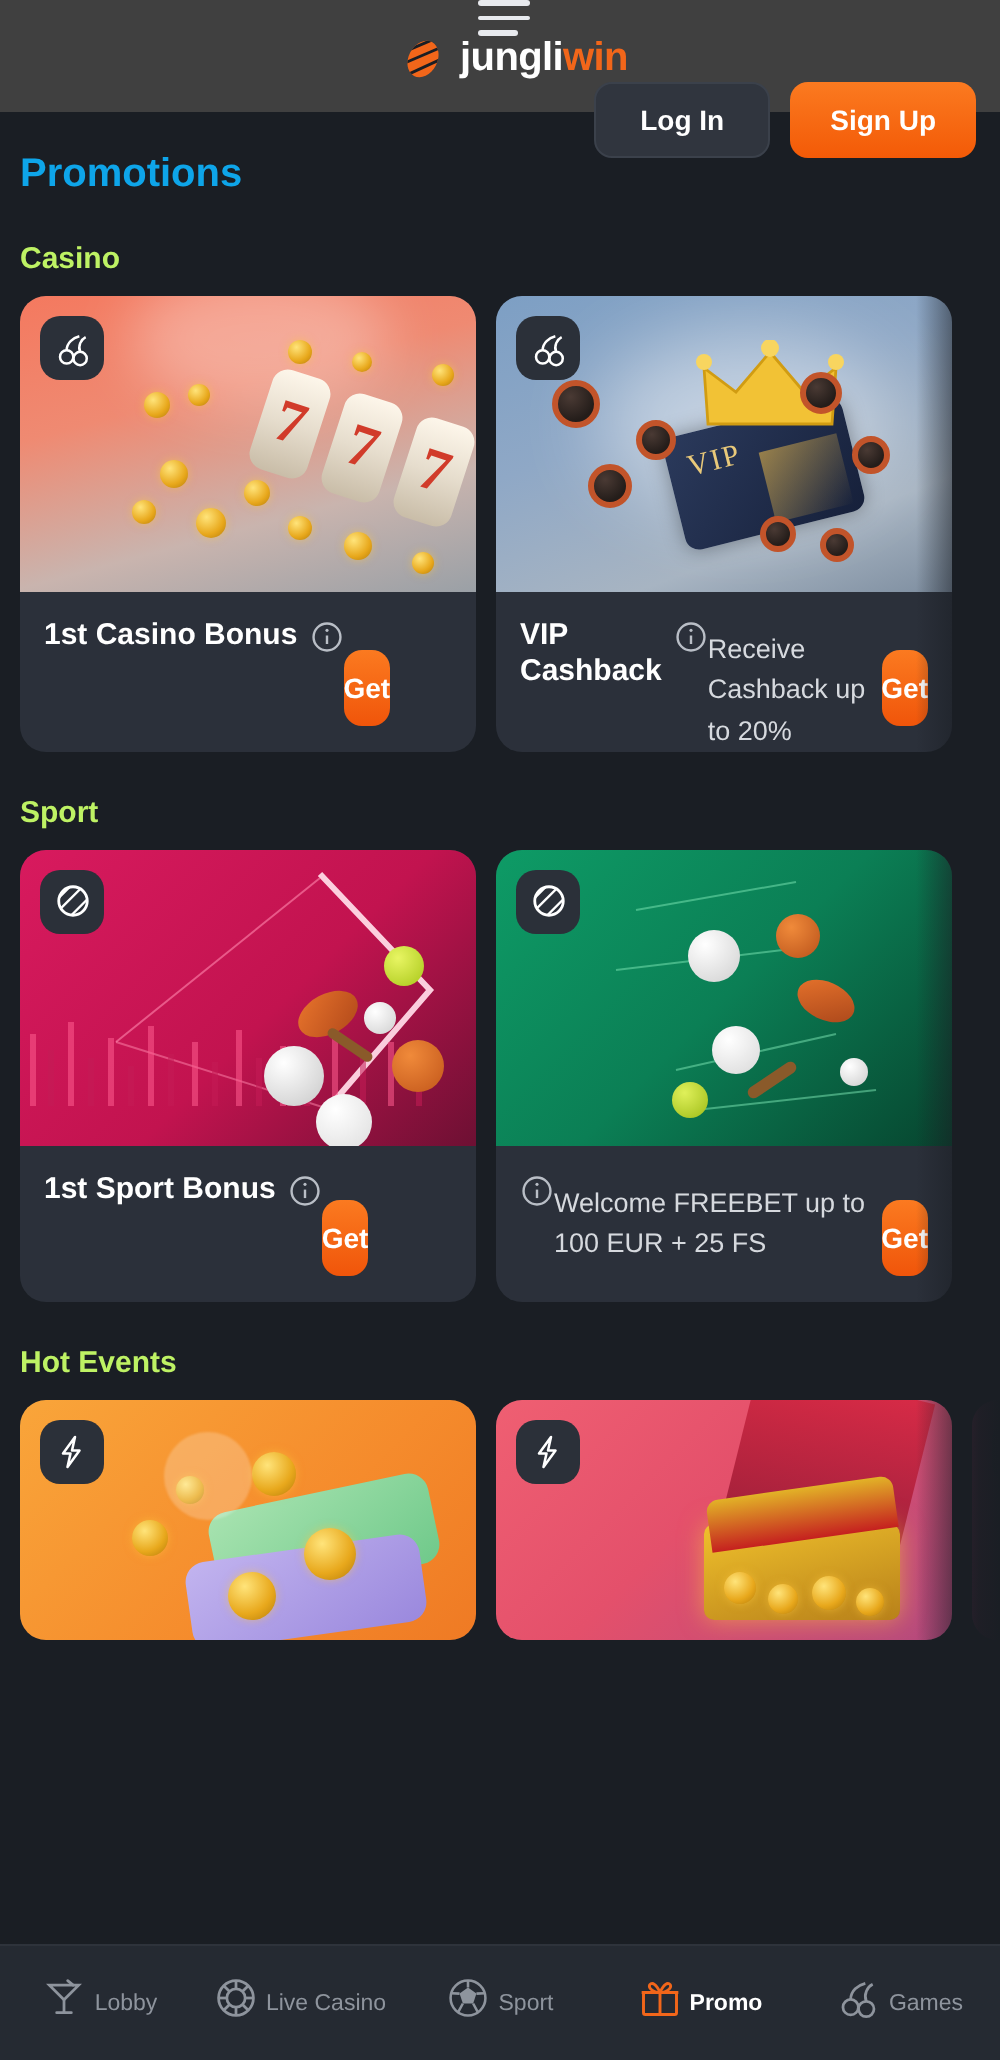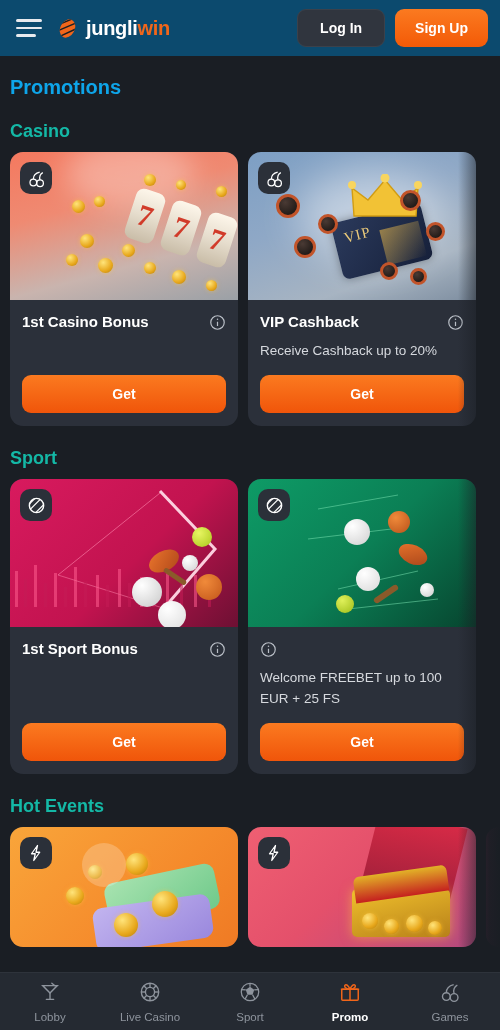--- a/index.html
+++ b/index.html
@@ -6,23 +6,23 @@
   html, body {
     width: 500px; height: 1030px;
     background: #1a1e24;
     font-family: "Liberation Sans", sans-serif;
     overflow: hidden;
   }
   #app { position: relative; width: 500px; height: 1030px; background:#1a1e24; }
 
   
   .header {
-    height: 56px; background: #0c4a6e;
+    height: 56px; background: #404040;
     display: flex; align-items: center; padding: 0 12px;
-    position: relative; z-index: 20;
+    position: relative; z-index: 20; flex-direction: column;
   }
   .hamburger { width: 30px; height: 30px; display:flex; flex-direction:column;
     justify-content:center; gap:5px; padding: 0 4px; cursor:pointer; }
   .hamburger span { display:block; height:2.5px; background:#e8eaee; border-radius:2px; }
   .hamburger span:nth-child(1){ width:26px; }
   .hamburger span:nth-child(2){ width:26px; }
   .hamburger span:nth-child(3){ width:20px; }
 
   .logo { display:flex; align-items:center; gap:7px; margin-left:14px; }
   .logo-mark { width:23px; height:23px; position:relative; }
@@ -38,35 +38,35 @@
   }
   .btn-signup {
     background: linear-gradient(180deg,#fb7a20 0%, #f35a07 100%);
     color:#fff; border:none; font-size:14px; font-weight:bold;
     padding:11px 20px; border-radius:9px; cursor:pointer; font-family:inherit;
   }
 
   
   .content { padding: 0 0 0 0; position:relative; }
   .page-title { font-size:20px; font-weight:bold; color:#0ea5e9; padding: 20px 0 0 10px; }
-  .section-title { font-size:18px; font-weight:bold; color:#14b8a6; padding: 22px 0 10px 10px; }
+  .section-title { font-size:15px; font-weight:bold; color:#bef264; padding: 22px 0 10px 10px; }
 
   .rail { display:flex; gap:10px; padding-left:10px; overflow:hidden; }
 
   .card {
     flex: 0 0 228px; background:#2b303a; border-radius:13px;
     overflow:hidden; display:flex; flex-direction:column;
   }
   .card-img { height:148px; position:relative; overflow:hidden; }
   .badge {
     position:absolute; top:10px; left:10px; width:32px; height:32px;
     background:#2b3039; border-radius:10px; display:flex;
     align-items:center; justify-content:center;
   }
-  .card-body { padding: 13px 12px 0 12px; flex:1; display:flex; flex-direction:column; }
+  .card-body { padding: 13px 12px 0 12px; flex:1; display:flex; flex-direction:row; }
   .card-head { display:flex; align-items:flex-start; justify-content:space-between; gap:6px; }
   .card-title { font-size:15px; font-weight:bold; color:#fff; line-height:1.2; }
   .info-ic { flex:0 0 auto; margin-top:1px; }
   .card-desc { font-size:13.5px; color:#d6d9de; margin-top:6px; line-height:1.5; }
   .card-foot { margin-top:auto; padding: 14px 0 13px 0; }
   .btn-get {
     width:100%; background: linear-gradient(180deg,#fb7a20 0%,#f0550a 100%);
     color:#fff; border:none; border-radius:9px; padding:11px 0;
     font-size:14px; font-weight:bold; cursor:pointer; font-family:inherit;
   }
@@ -107,21 +107,21 @@
   }
   .rail-wrap { position:relative; }
 
   
   .bottom-nav {
     position:absolute; bottom:0; left:0; width:500px; height:58px;
     background:#252a32; border-top:1px solid #2e333b;
     display:flex; align-items:center; z-index:30;
   }
   .nav-item {
-    flex:1; display:flex; flex-direction:column; align-items:center;
+    flex:1; display:flex; flex-direction:row; align-items:center;
     justify-content:center; gap:4px; cursor:pointer;
   }
   .nav-label { font-size:11.5px; color:#8e949d; }
   .nav-item.active .nav-label { color:#ffffff; font-weight:bold; }
 </style>
 </head>
 <body>
 
 <div id="app">
 

